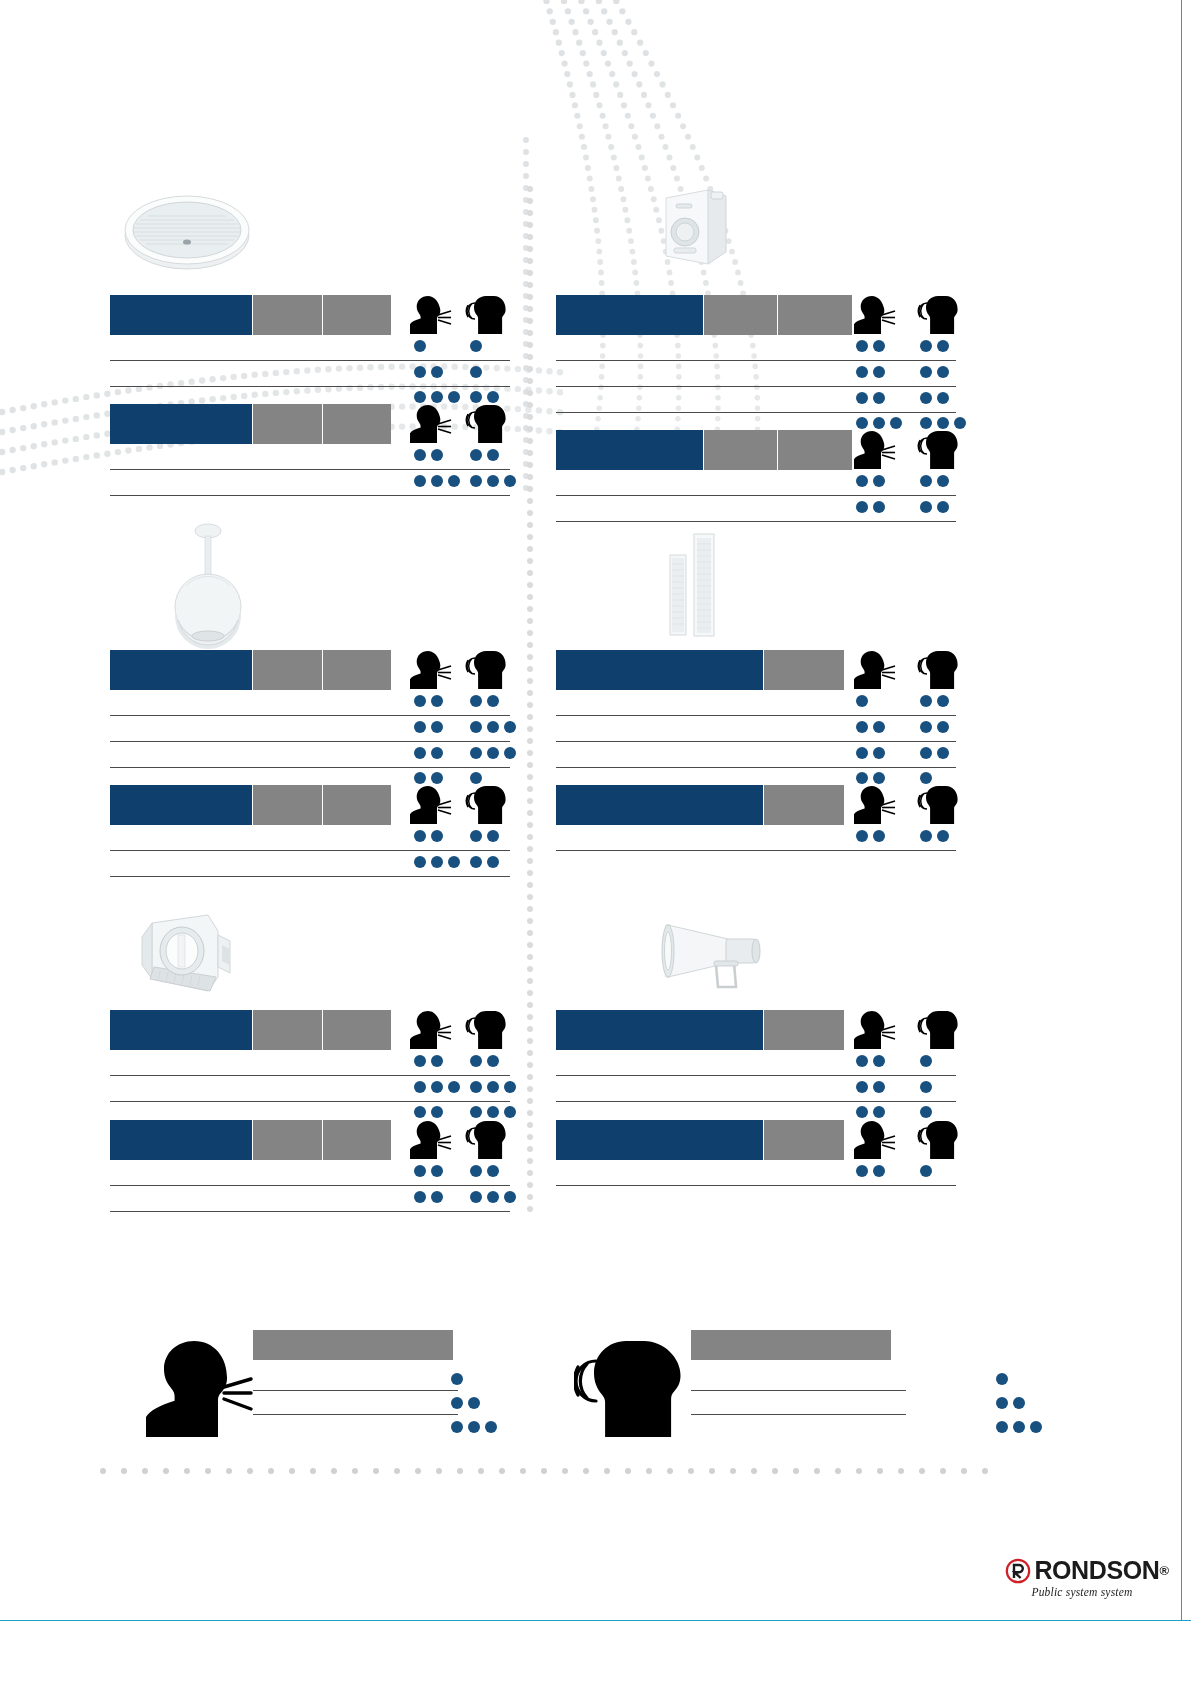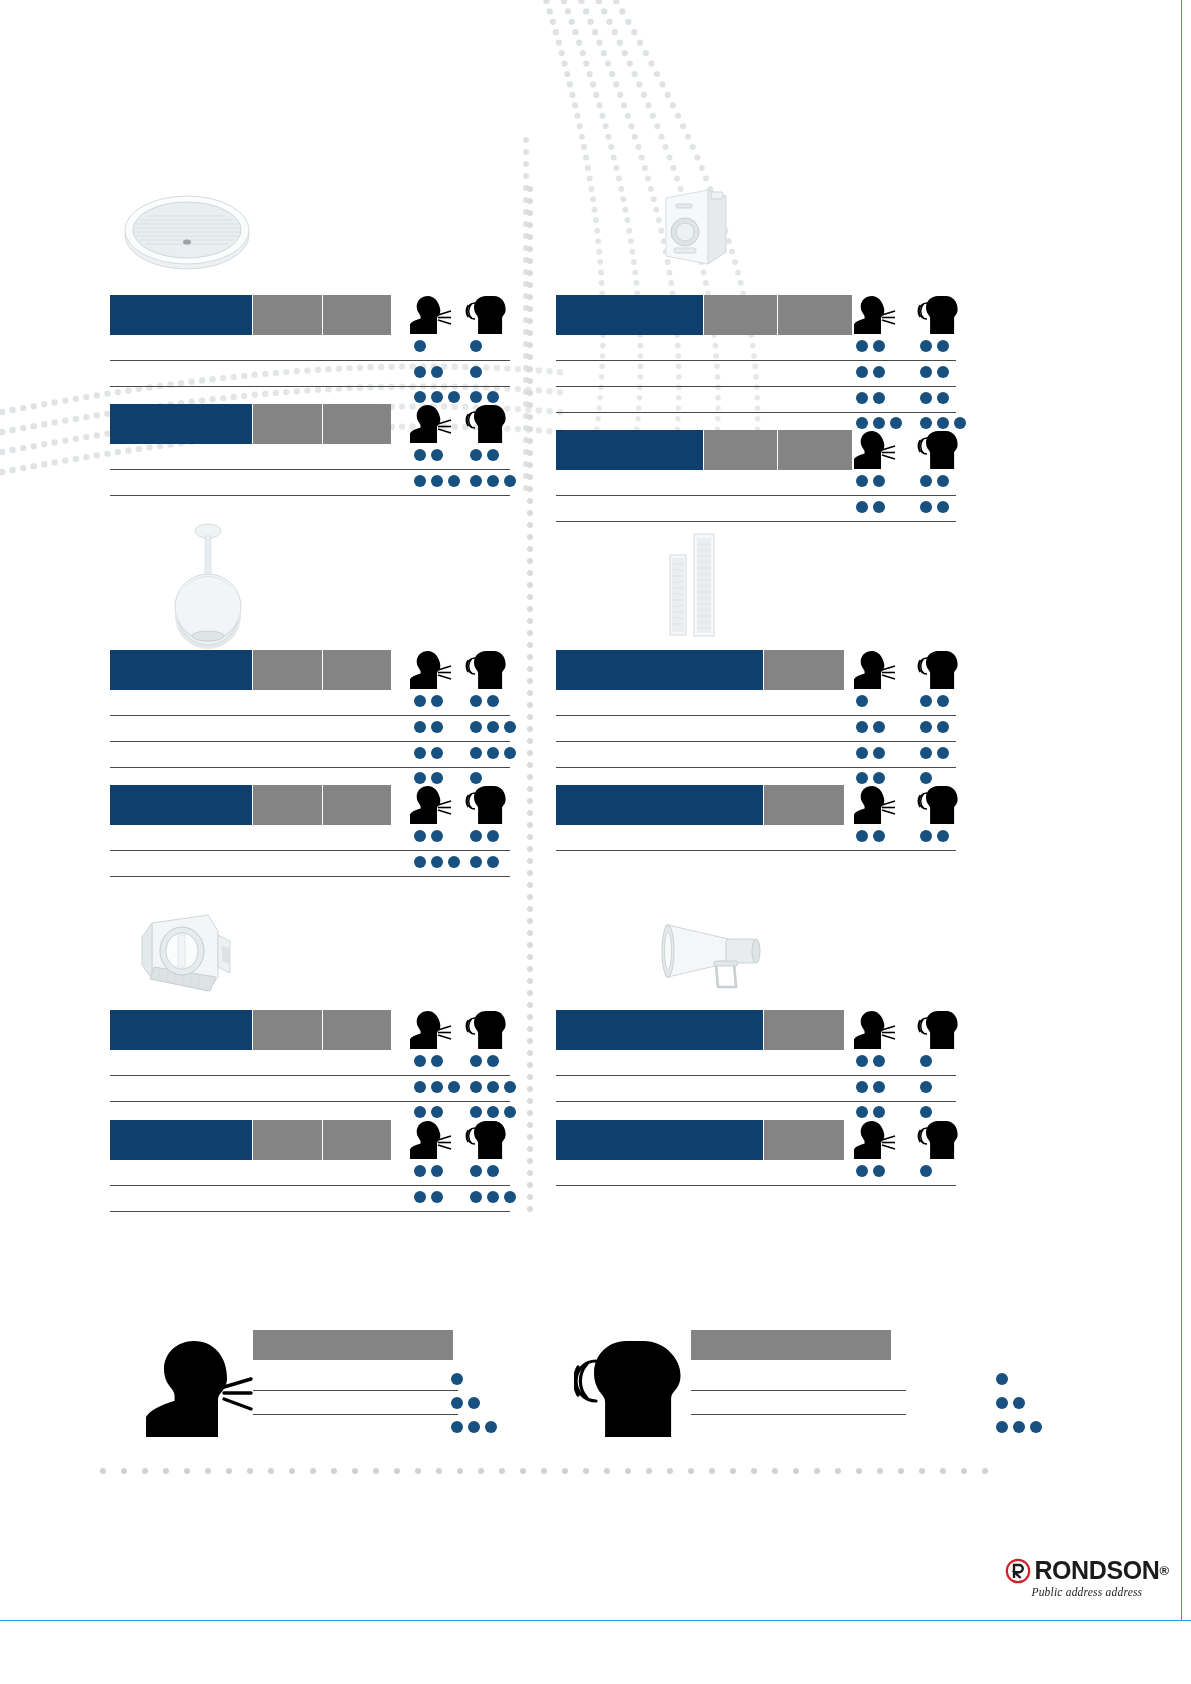--- a/index.html
+++ b/index.html
@@ -1651,14 +1651,14 @@
 
 <div id="logo">
   <div class="logo-line">
     <svg class="logo-mark" width="26" height="26" viewBox="0 0 26 26">
       <circle cx="13" cy="13" r="11.2" fill="none" stroke="#d02027" stroke-width="2.2"></circle>
       <path d="M9 20 L9 7 h5.2 a3.6 3.6 0 0 1 0 7.2 H9.6 L15.6 20" fill="none" stroke="#1b1b1b" stroke-width="2.4" stroke-linejoin="miter"></path>
     </svg>
     <span class="logo-word">RONDSON</span>
     <span class="logo-reg">®</span>
   </div>
-  <div class="logo-sub">Public address address</div>
+  <div class="logo-sub">Public system system</div>
 </div>
 
 </body></html>

